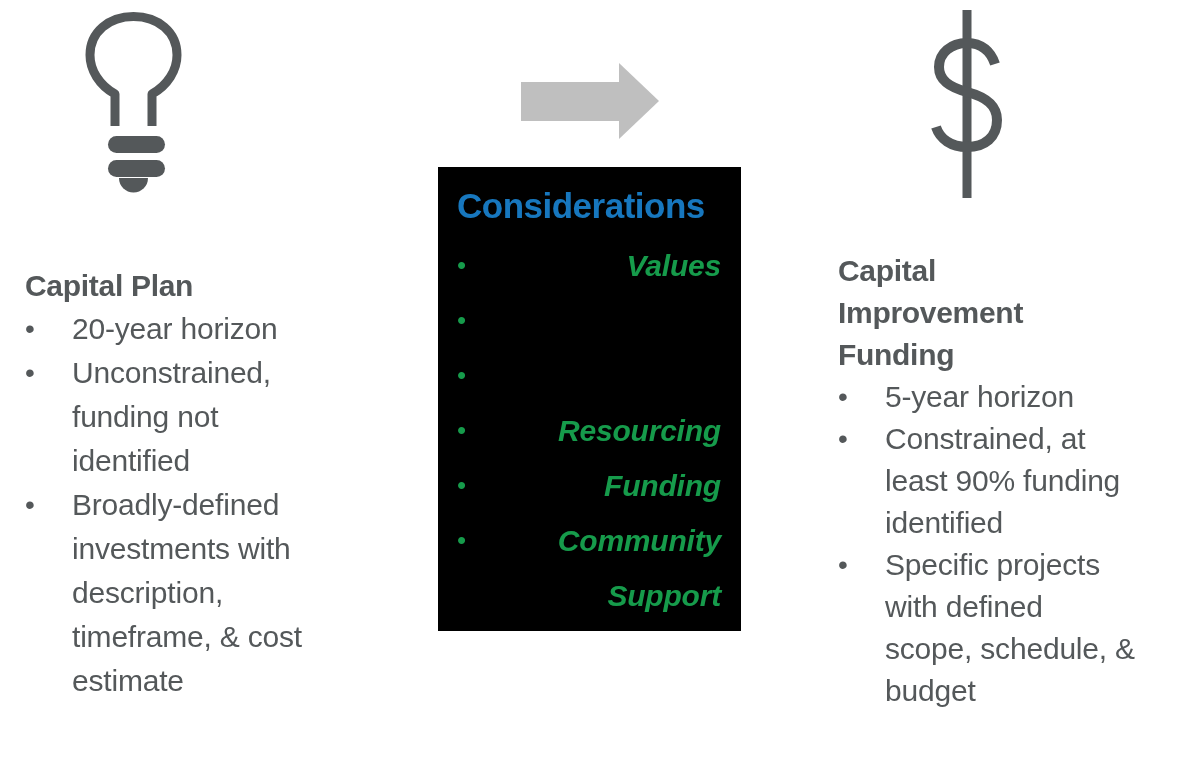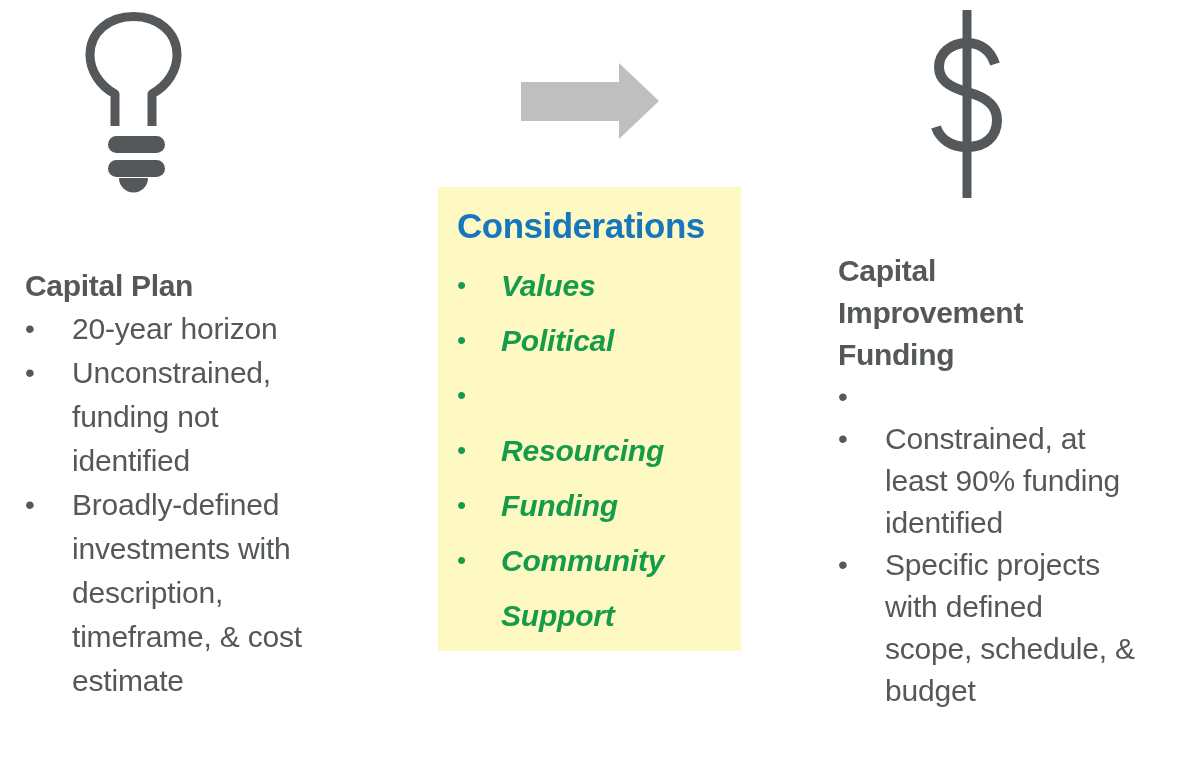--- a/index.html
+++ b/index.html
@@ -54,24 +54,23 @@
     position: absolute; left: 98px; top: 0;
     width: 0; height: 0;
     border-top: 38.5px solid transparent;
     border-bottom: 38.5px solid transparent;
     border-left: 40px solid #BFBFBF;
   }
 
   .considerations-box {
     position: absolute; left: 438px; top: 167px;
     width: 303px; height: 464px;
-    background: #fef9c3;
+    background: #000000;
     box-sizing: border-box;
     padding: 19px 10px 0 19px;
-    margin-top: 20px;
   }
   .considerations-title {
     color: #1777BE;
     font-weight: bold;
     font-size: 35px;
     line-height: 40px;
     letter-spacing: -0.5px;
   }
   .considerations-box .bullets { margin-top: 12px; }
   .considerations-box .bullets .marker {
@@ -80,20 +79,21 @@
     font-size: 26px;
     line-height: 55px;
   }
   .considerations-box .bullets .btext {
     width: 220px;
     color: #169B4B;
     font-weight: bold;
     font-style: italic;
     font-size: 30px;
     line-height: 55px;
+    text-align: right;
   }
 
   
   .dollar-icon { position: absolute; left: 925px; top: 10px; }
 </style>
 </head>
 <body>
 
 <div class="canvas">
 
@@ -131,21 +131,20 @@
 
   <div class="considerations-box">
     <div class="considerations-title">Considerations</div>
     <ul class="bullets">
       <li>
         <span class="marker">•</span>
         <span class="btext">Values</span>
       </li>
       <li>
         <span class="marker">•</span>
-        <span class="btext">Political</span>
       </li>
       <li>
         <span class="marker">•</span>
       </li>
       <li>
         <span class="marker">•</span>
         <span class="btext">Resourcing</span>
       </li>
       <li>
         <span class="marker">•</span>
@@ -163,20 +162,21 @@
       <rect x="37.5" y="0" width="9" height="188" fill="#54585A"></rect>
       <path d="M 70,54 C 66,42 57,33 42,33 C 26,33 14,43 14,57 C 14,70 24,77 42,82 C 61,87 72,95 72,110 C 72,127 60,137 42,137 C 26,137 15,129 11,117" fill="none" stroke="#54585A" stroke-width="10"></path>
     </svg>
   </div>
 
   <div class="col col-right">
     <div class="col-title">Capital Improvement Funding</div>
     <ul class="bullets">
       <li>
         <span class="marker">•</span>
+        <span class="btext">5-year horizon</span>
       </li>
       <li>
         <span class="marker">•</span>
         <span class="btext">Constrained, at least 90% funding identified</span>
       </li>
       <li>
         <span class="marker">•</span>
         <span class="btext">Specific projects with defined scope, schedule, &amp; budget</span>
       </li>
     </ul>

